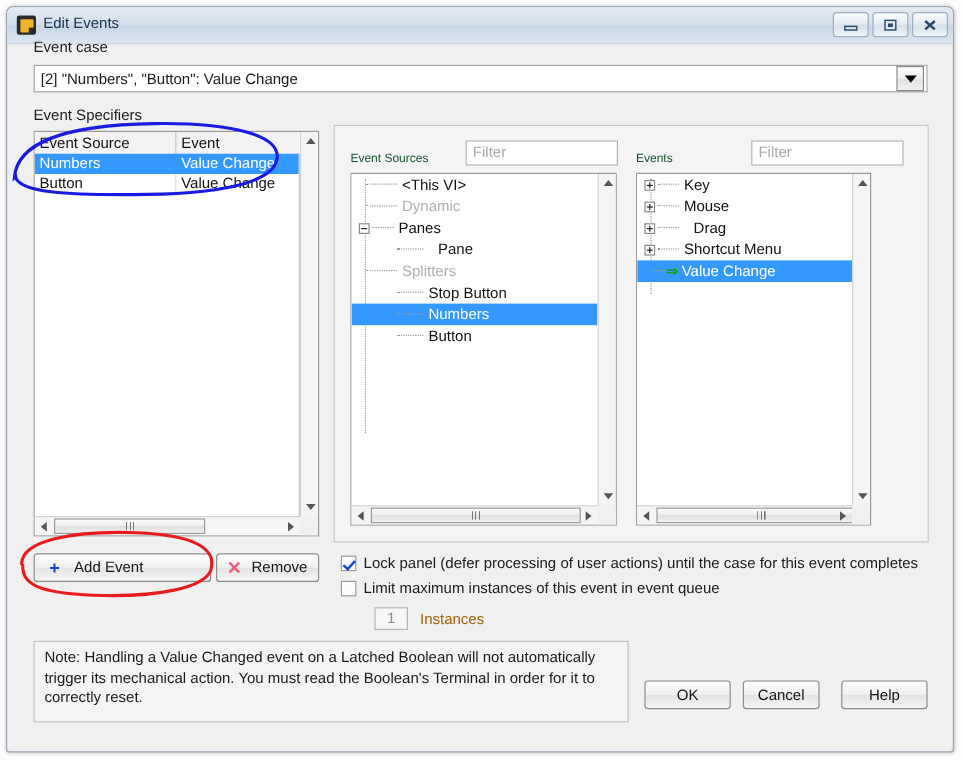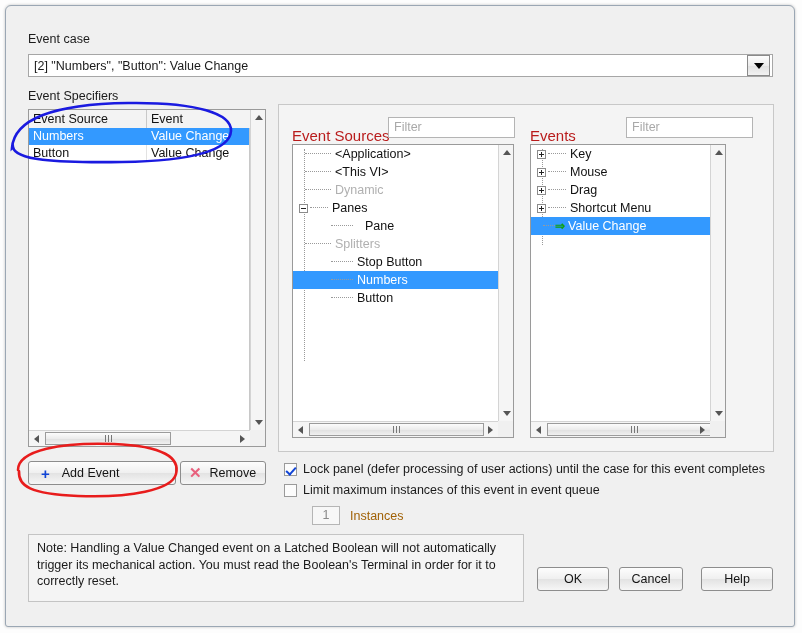--- a/index.html
+++ b/index.html
@@ -120,21 +120,21 @@
   .grip { width:7px; height:7px;
     background: repeating-linear-gradient(to right,#777 0 1px,transparent 1px 3px); }
   .corner { position:absolute; right:0; bottom:0; width:15px; height:16px; background:#f0f0f0; }
   .tri-u { width:0;height:0;border-left:4px solid transparent;border-right:4px solid transparent;border-bottom:5px solid #555;}
   .tri-d { width:0;height:0;border-left:4px solid transparent;border-right:4px solid transparent;border-top:5px solid #555;}
   .tri-l { width:0;height:0;border-top:4px solid transparent;border-bottom:4px solid transparent;border-right:5px solid #555;}
   .tri-r { width:0;height:0;border-top:4px solid transparent;border-bottom:4px solid transparent;border-left:5px solid #555;}
 
   
   #srcgroup { left: 272px; top: 98px; width: 496px; height: 348px; }
-  .secthead { position:absolute; font-size:15px; color:#b91c1c; }
+  .secthead { position:absolute; font-size:10px; color:#14532d; }
   .filterbox {
     position:absolute; height:21px; background:#fff;
     border:1px solid #b4b4b4; box-sizing:border-box;
     font-size:12.5px; color:#a9a9a9; padding-left:5px; line-height:19px;
   }
   #srcpanel { left: 286px; top: 138px; width: 222px; height: 294px; }
   #evtpanel { left: 524px; top: 138px; width: 196px; height: 294px; }
   .treearea { position:absolute; left:0; top:0; right:15px; bottom:16px; overflow:hidden; background:#fff; }
   .trow { position:relative; height:18px; display:flex; align-items:center; font-size:12.5px; color:#111; white-space:nowrap; }
   .trow.sel { background:#3399ff; color:#fff; }
@@ -186,20 +186,44 @@
 
   
   .annot { position:absolute; left:0; top:0; width:802px; height:633px; pointer-events:none; }
 </style>
 </head>
 <body>
 
 <div id="root">
   <div class="window">
 
+    <div class="titlebar">
+      <div class="title-icon">
+          <div class="glyph"></div>
+        </div>
+      <div class="title-text">Edit Events</div>
+      <div class="wbtns">
+        <div class="wbtn">
+          <svg width="14" height="12">
+              <rect x="2" y="7" width="10" height="3" fill="none" stroke="#2b4a6b" stroke-width="1.2"></rect>
+            </svg>
+        </div>
+        <div class="wbtn">
+          <svg width="14" height="12">
+              <rect x="2.5" y="2" width="9" height="8" fill="none" stroke="#2b4a6b" stroke-width="1.2"></rect>
+              <rect x="5" y="4.5" width="4" height="3" fill="#2b4a6b"></rect>
+            </svg>
+        </div>
+        <div class="wbtn">
+          <svg width="14" height="12">
+              <path d="M3 2.5 L11 9.5 M11 2.5 L3 9.5" stroke="#2b4a6b" stroke-width="2.1" fill="none"></path>
+            </svg>
+        </div>
+      </div>
+    </div>
 
     <div class="lbl" style="left:22px; top:26px;">Event case</div>
     <div class="combo">
       <div class="val">[2] "Numbers", "Button": Value Change</div>
       <div class="arrowbtn">
           <div class="tri-down"></div>
         </div>
     </div>
 
     <div class="lbl" style="left:22px; top:83px;">Event Specifiers</div>
@@ -249,25 +273,20 @@
     <div class="secthead" style="left:524px; top:121px;">Events</div>
     <div class="filterbox" style="left:620px; top:111px; width:127px;">Filter</div>
 
     <div class="panel" id="srcpanel">
       <div class="treearea">
         <div class="vdots" style="left:11px; top:4px; height:212px;"></div>
 
         <div class="trow">
           <span class="tindent" style="width:12px"></span>
             <span class="dots" style="width:26px"></span>
-          <span style="margin-left:4px">&lt;Application&gt;</span>
-        </div>
-        <div class="trow">
-          <span class="tindent" style="width:12px"></span>
-            <span class="dots" style="width:26px"></span>
           <span style="margin-left:4px">&lt;This VI&gt;</span>
         </div>
         <div class="trow dim">
           <span class="tindent" style="width:12px"></span>
             <span class="dots" style="width:26px"></span>
           <span style="margin-left:4px">Dynamic</span>
         </div>
         <div class="trow">
           <span class="tindent" style="width:6px"></span>
           <span class="ebox"></span>
@@ -335,21 +354,21 @@
         <div class="trow">
           <span class="tindent" style="width:6px"></span>
           <span class="ebox plus"></span>
           <span class="dots" style="width:18px"></span>
           <span style="margin-left:4px">Mouse</span>
         </div>
         <div class="trow">
           <span class="tindent" style="width:6px"></span>
           <span class="ebox plus"></span>
           <span class="dots" style="width:18px"></span>
-          <span style="margin-left:4px">Drag</span>
+          <span style="margin-left:12px">Drag</span>
         </div>
         <div class="trow">
           <span class="tindent" style="width:6px"></span>
           <span class="ebox plus"></span>
           <span class="dots" style="width:18px"></span>
           <span style="margin-left:4px">Shortcut Menu</span>
         </div>
         <div class="trow sel">
           <span class="tindent" style="width:12px"></span>
             <span class="dots" style="width:12px"></span>

